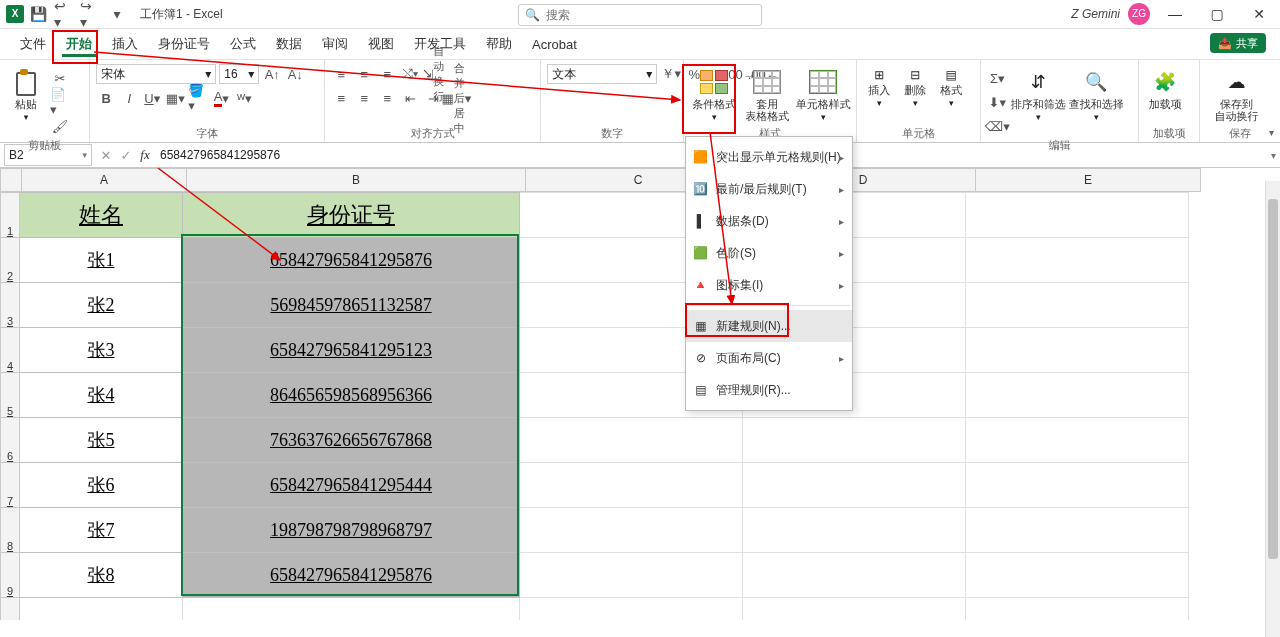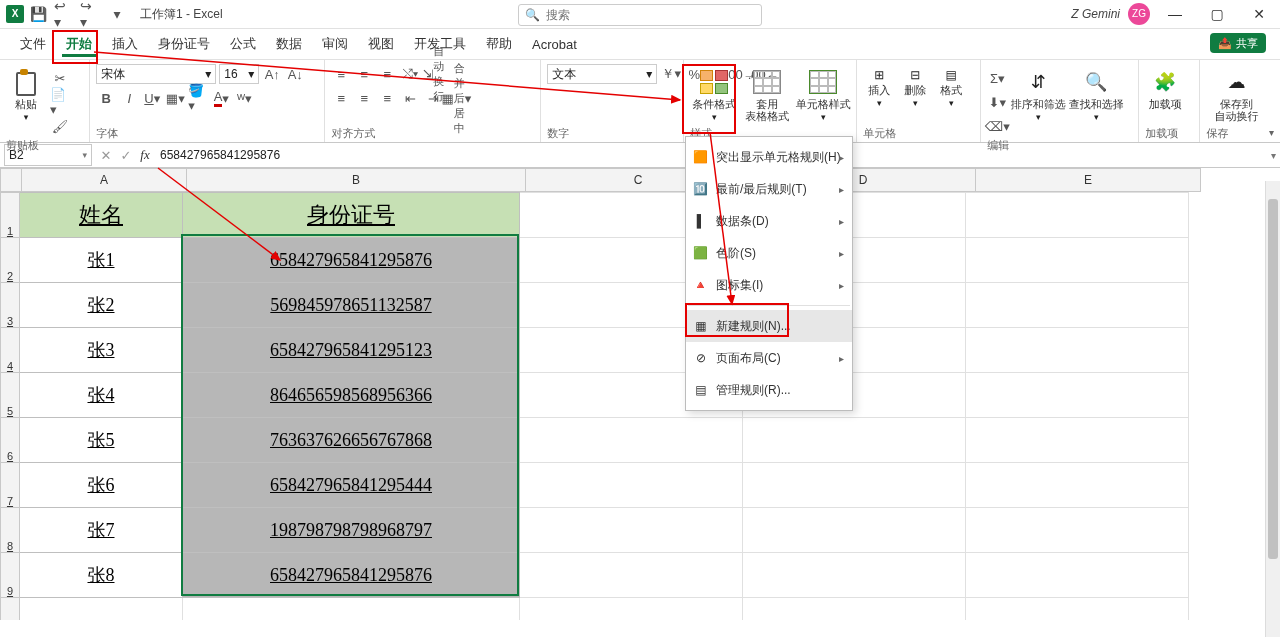--- a/index.html
+++ b/index.html
@@ -158,20 +158,21 @@
     justify-content:space-between;
     position:relative;
   }
   .group .body{
     flex:1;
     display:flex;
     align-items:flex-start;
     gap:4px;
   }
   .group .label{
+    text-align:center;
     font-size:11px;
     color:#666;
     height:14px;
     margin-top:2px;
   }
 
   .bigbtn{
     width:40px;
     text-align:center;
     display:flex;

